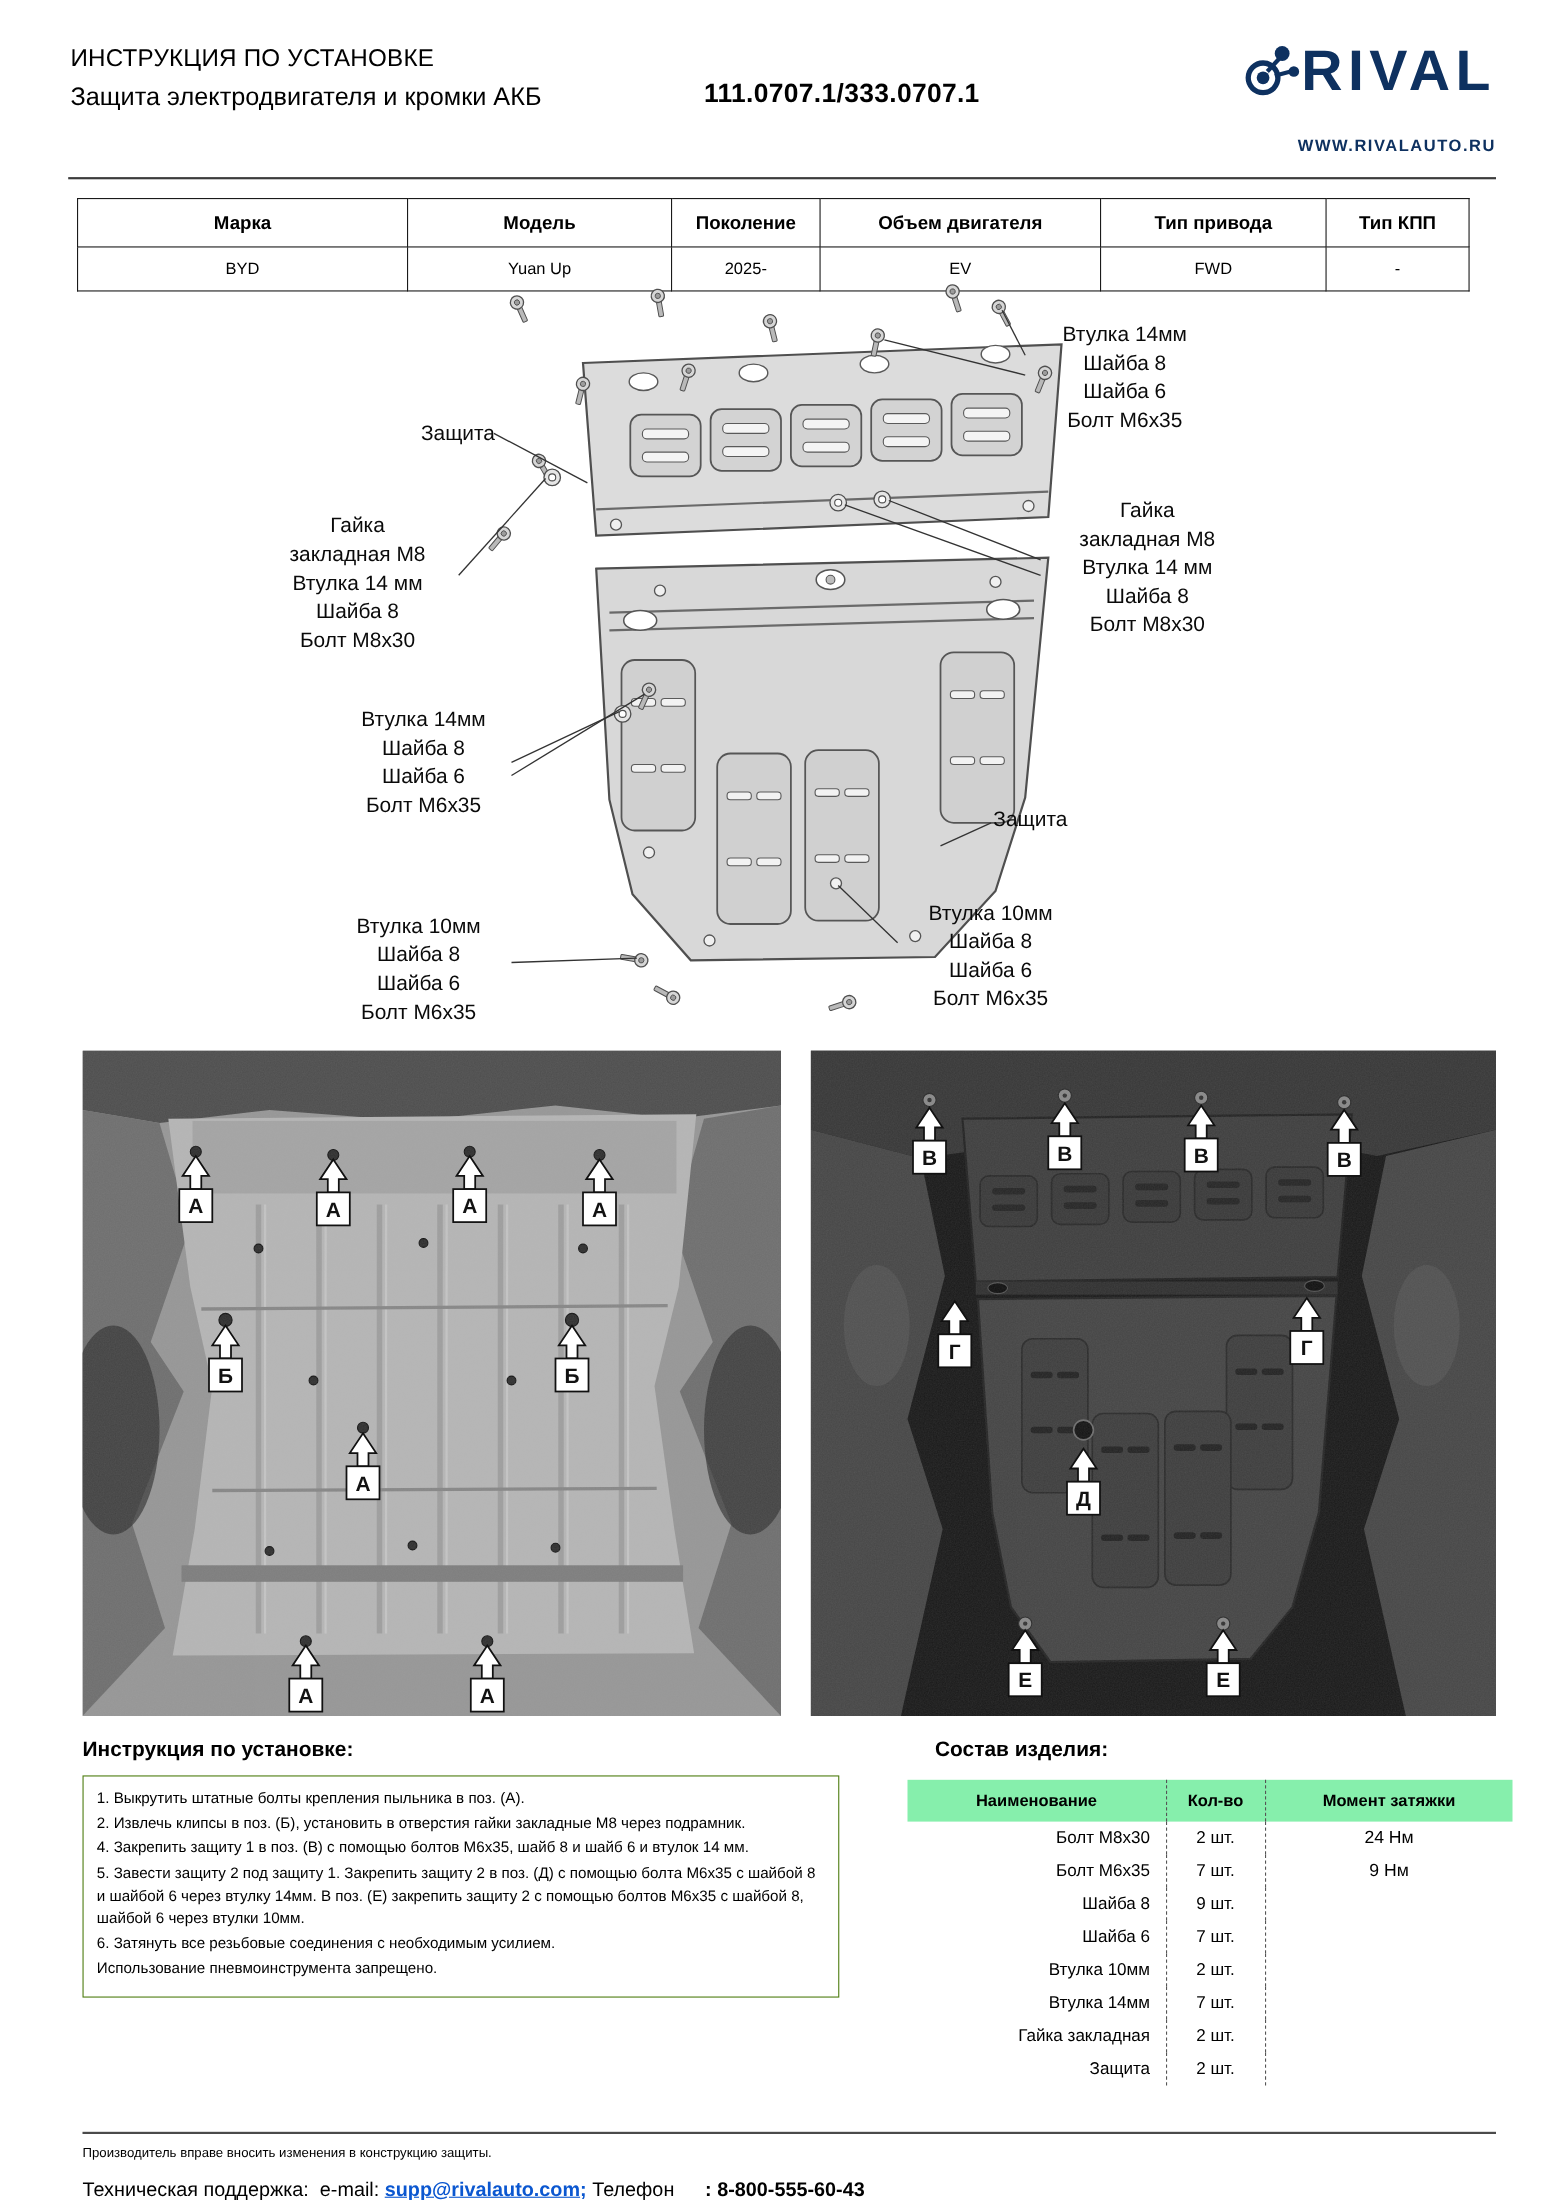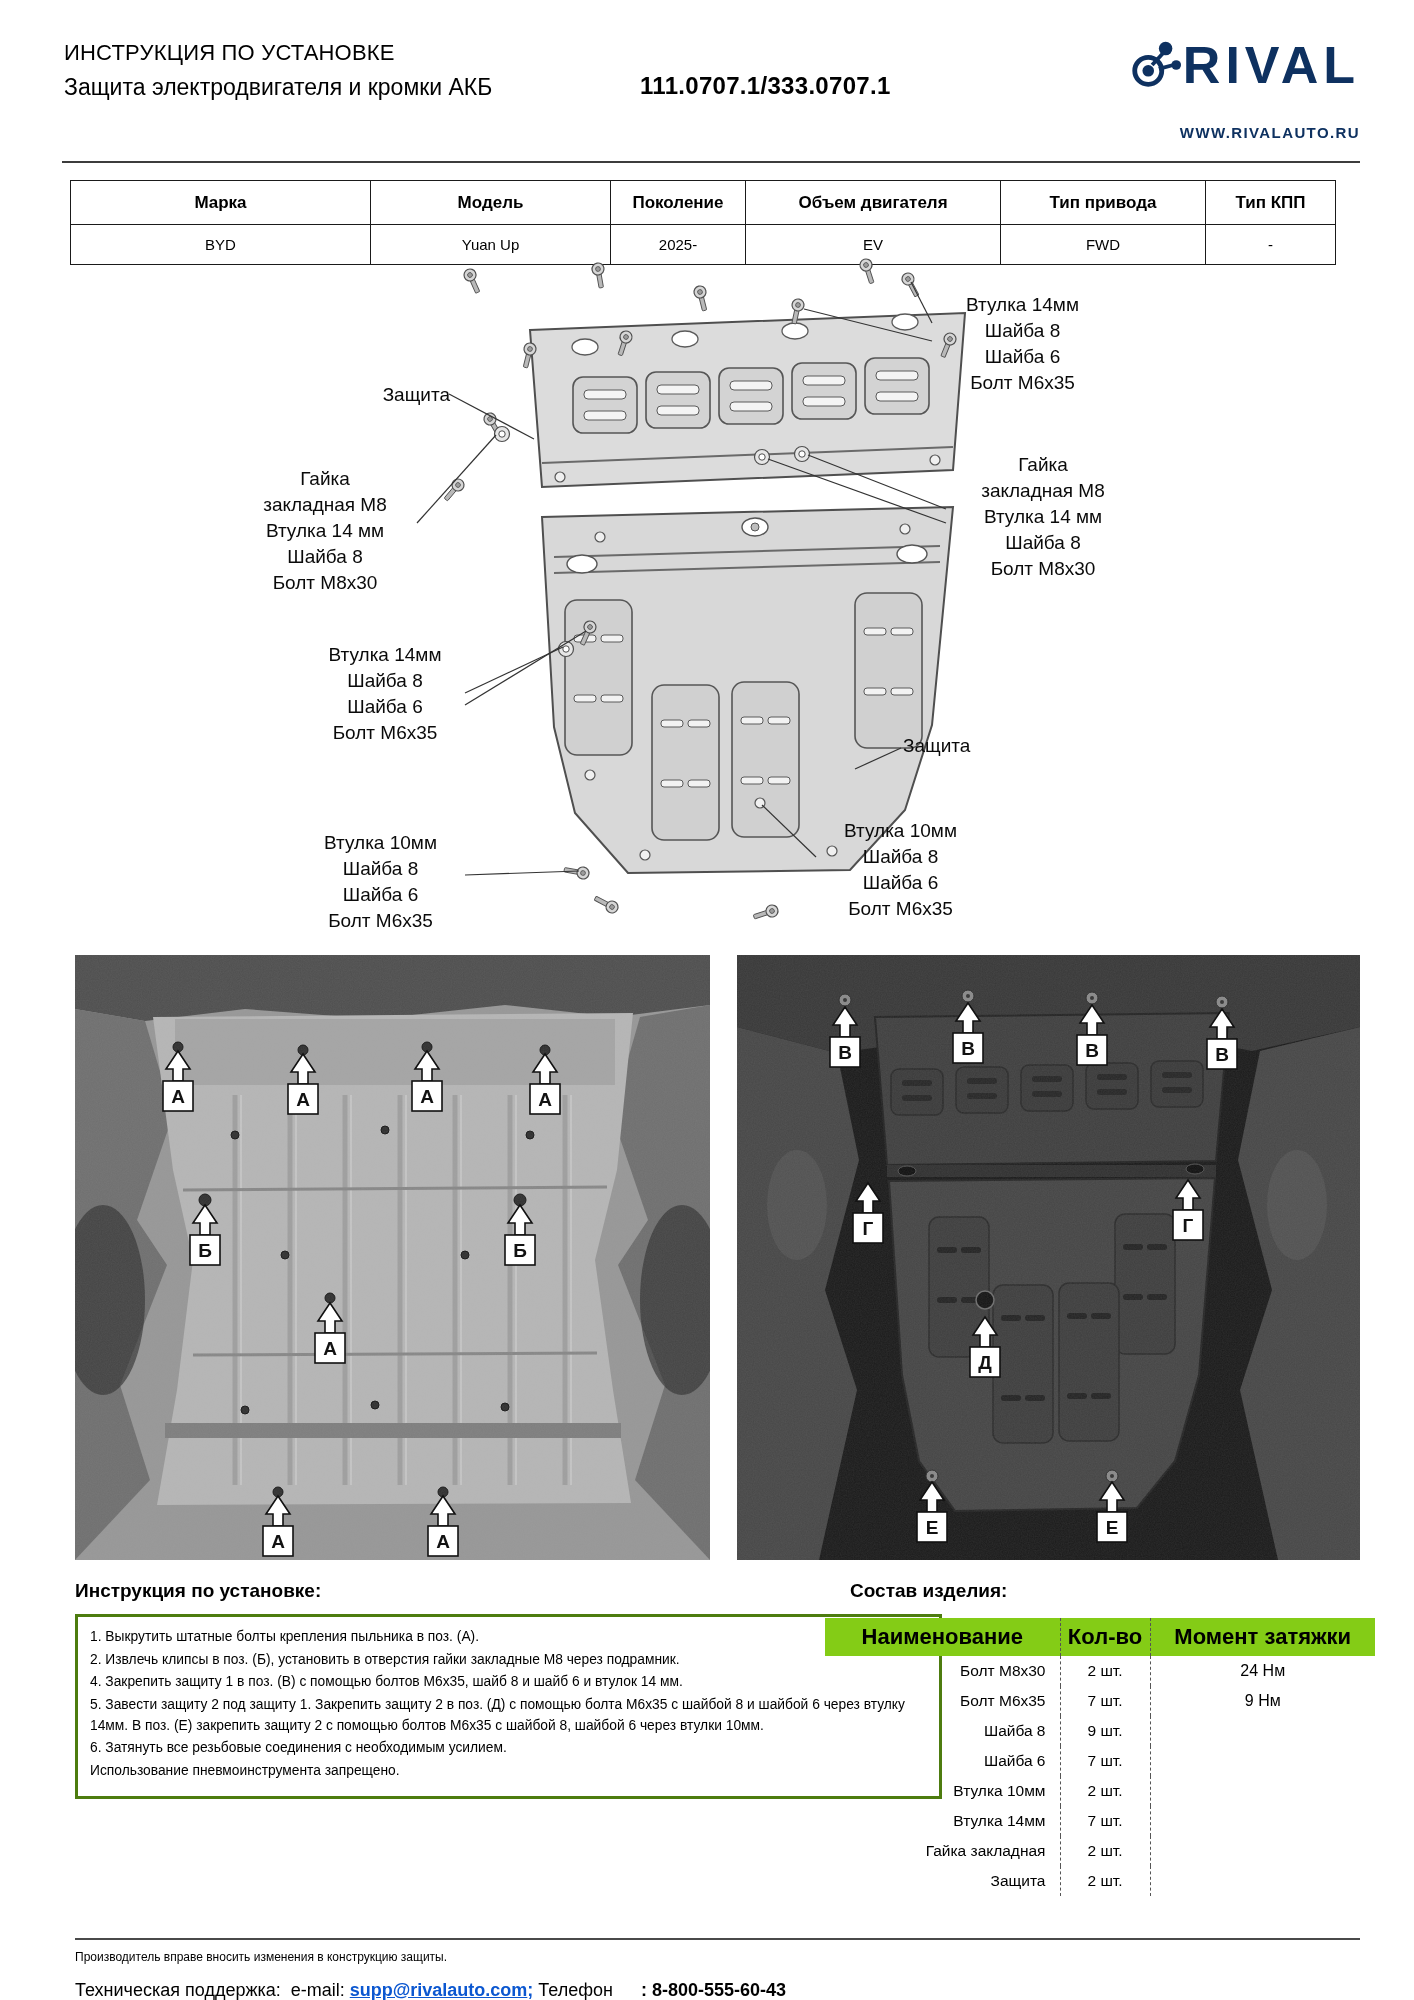--- a/index.html
+++ b/index.html
@@ -20,25 +20,25 @@
   .spec-table { left:70px; top:180px; border-collapse:collapse; table-layout:fixed; }
   .spec-table th, .spec-table td { border:1.5px solid #1a1a1a; text-align:center; vertical-align:middle; }
   .spec-table th { font-size:17px; height:44px; font-weight:bold; }
   .spec-table td { font-size:15px; height:40px; }
 
   .callout { position:absolute; font-size:19px; line-height:26px; white-space:pre-line; text-align:center; color:#0a0a0a; }
   .callout.right-align { text-align:right; }
   .callout.left-align { text-align:left; }
 
   .section-title { font-size:19px; font-weight:bold; }
-  .instructions-box { left:75px; top:1614px; width:867px; border:3px solid #4d7c0f; padding:10px 12px 12px; }
+  .instructions-box { left:75px; top:1614px; width:688px; border:1px solid #4d7c0f; padding:10px 12px 12px; }
   .instructions-box p { font-size:13.8px; line-height:1.5; margin:0 0 2px; }
 
   .parts-table { left:825px; top:1618px; border-collapse:collapse; table-layout:fixed; }
-  .parts-table th { background:#84cc16; font-size:22px; font-weight:bold; height:38px; text-align:center; }
+  .parts-table th { background:#86efac; font-size:15px; font-weight:bold; height:38px; text-align:center; }
   .parts-table td { font-size:15.5px; height:30px; }
   .parts-table .col-name { text-align:right; padding-right:14px; }
   .parts-table .col-qty { text-align:center; }
   .parts-table .col-torque { text-align:center; font-size:16px; }
   .parts-table th + th, .parts-table td + td { border-left:1.5px dashed #555; }
 
   .footer-rule { left:75px; top:1938px; width:1285px; height:2px; background:#4a4a4a; }
   .footer-text1 { left:75px; top:1950px; font-size:12px; }
   .footer-text2 { left:75px; top:1980px; font-size:18px; white-space:pre-wrap; }
   .footer-text2 .email { color:var(--link-blue); font-weight:bold; text-decoration:underline; cursor:pointer; }

